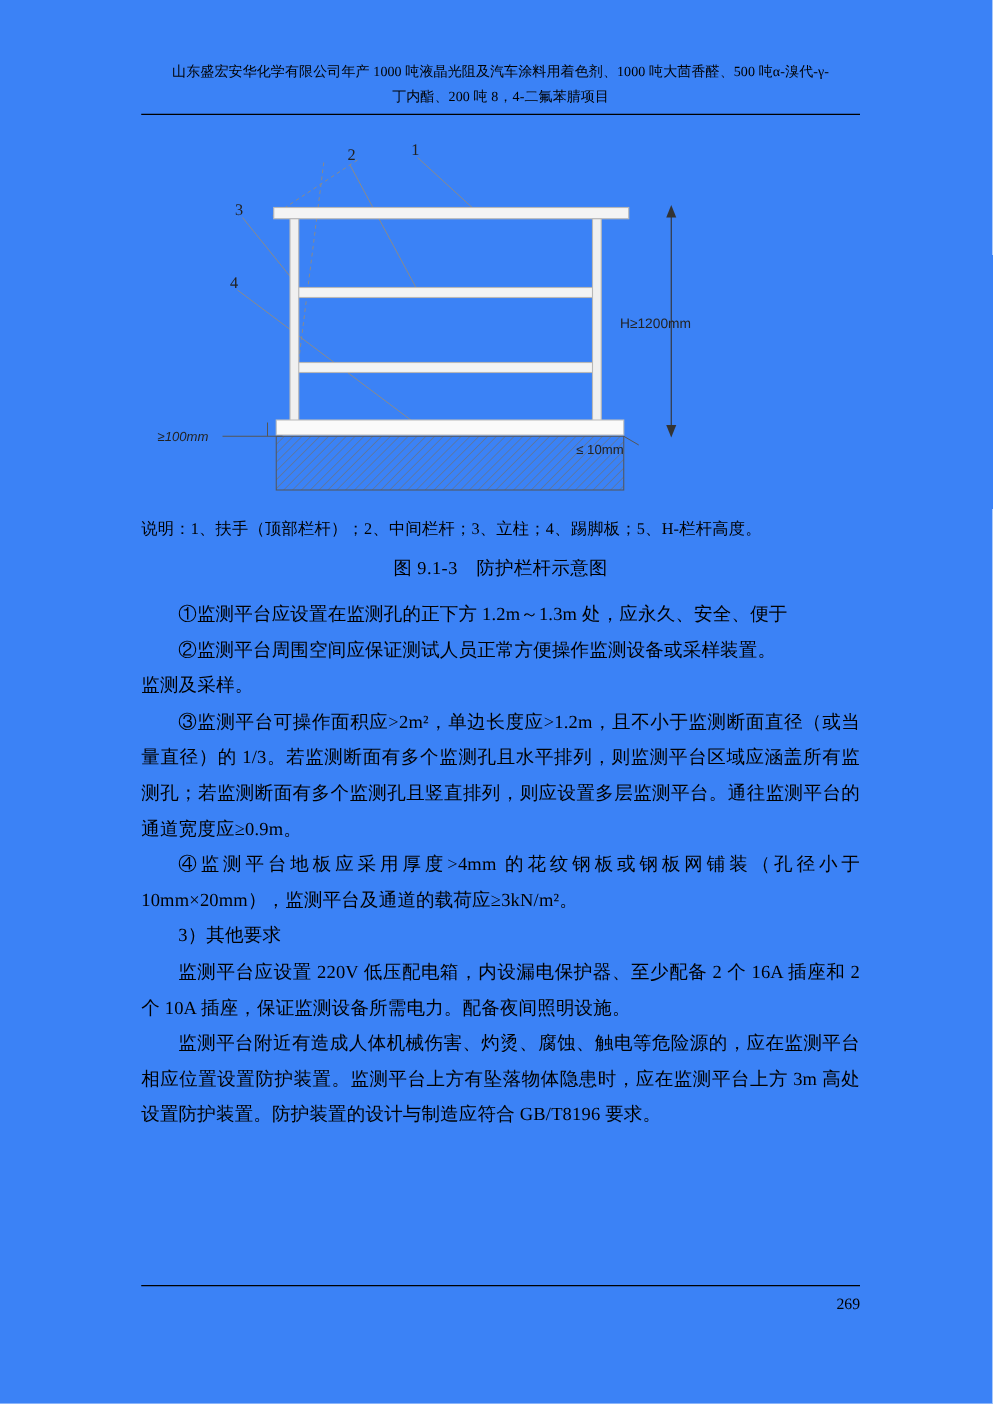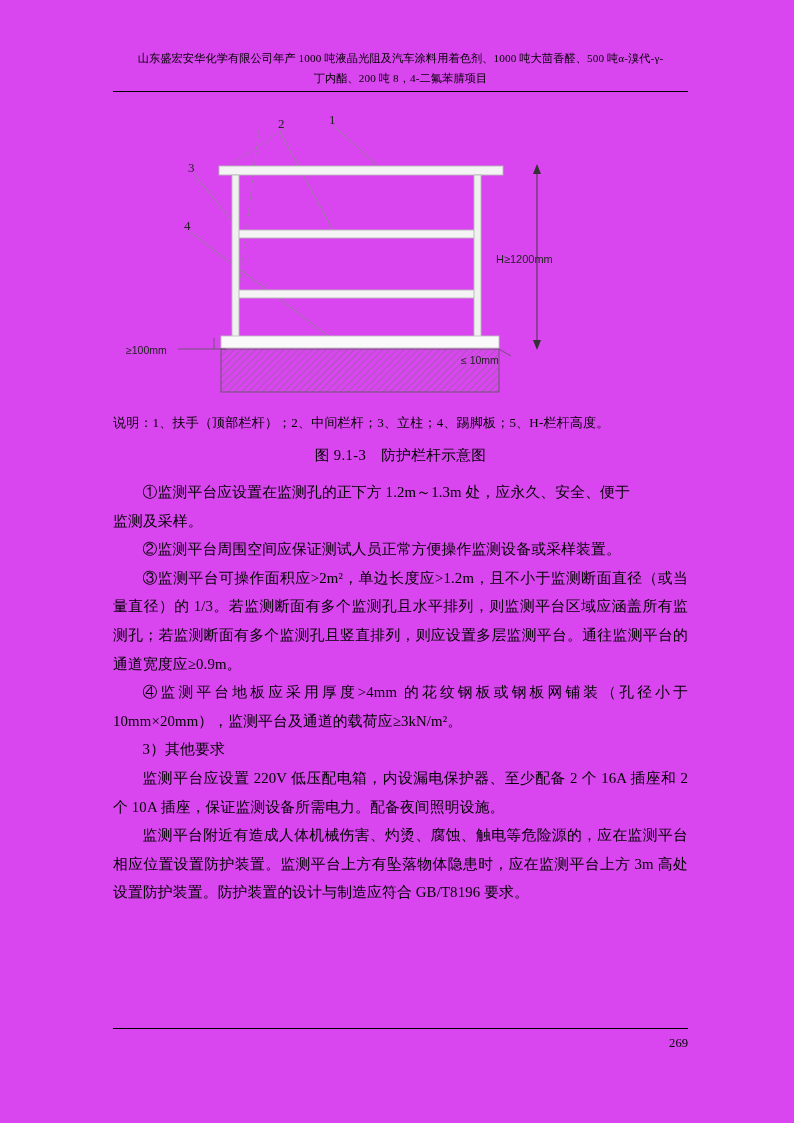--- a/index.html
+++ b/index.html
@@ -8,21 +8,21 @@
     background: #ffffff;
   }
   body {
     font-family: "Liberation Serif", "DejaVu Serif", serif;
     color: #000000;
   }
   .page {
     position: relative;
     width: 794px;
     height: 1123px;
-    background: #d946ef;
+    background: #3b82f6;
     box-sizing: border-box;
     overflow: hidden;
   }
   .content {
     position: absolute;
     left: 113px;
     top: 48px;
     width: 575px;
   }
 
@@ -154,31 +154,31 @@
         <g stroke="#333" stroke-width="0.9" fill="none">
           <line x1="371" y1="62" x2="371" y2="240"></line>
         </g>
         <polygon points="371,58 367,68 375,68" fill="#333"></polygon>
         <polygon points="371,244 367,234 375,234" fill="#333"></polygon>
 
         <line x1="333" y1="243" x2="345" y2="250" stroke="#555" stroke-width="0.8"></line>
       </svg>
 
       <div style="position:absolute; left:383px; top:147px; font-size:11px; font-family:'Liberation Sans',sans-serif; color:#222;">H≥1200mm</div>
-      <div style="position:absolute; left:13px; top:238px; font-size:10.5px; font-family:'Liberation Sans',sans-serif; color:#222;">≥100mm</div>
+      <div style="position:absolute; left:13px; top:238px; font-size:10.5px; font-family:'Liberation Sans',sans-serif; color:#222;font-style:italic;">≥100mm</div>
       <div style="position:absolute; left:348px; top:248px; font-size:10.5px; font-family:'Liberation Sans',sans-serif; color:#222;">≤ 10mm</div>
     </div>
 
     <div class="figure-note">说明：1、扶手（顶部栏杆）；2、中间栏杆；3、立柱；4、踢脚板；5、H-栏杆高度。</div>
     <div class="figure-caption">图 9.1-3　防护栏杆示意图</div>
 
     <div class="body-text">
       <p class="para indent2">①监测平台应设置在监测孔的正下方 1.2m～1.3m 处，应永久、安全、便于</p>
+      <p class="para indent2">②监测平台周围空间应保证测试人员正常方便操作监测设备或采样装置。</p>
       <p class="para noindent">监测及采样。</p>
-      <p class="para indent2">②监测平台周围空间应保证测试人员正常方便操作监测设备或采样装置。</p>
       <p class="para indent2">③监测平台可操作面积应&gt;2m²，单边长度应&gt;1.2m，且不小于监测断面直径（或当量直径）的 1/3。若监测断面有多个监测孔且水平排列，则监测平台区域应涵盖所有监测孔；若监测断面有多个监测孔且竖直排列，则应设置多层监测平台。通往监测平台的通道宽度应≥0.9m。</p>
       <p class="para indent2">④监测平台地板应采用厚度&gt;4mm 的花纹钢板或钢板网铺装（孔径小于 10mm×20mm），监测平台及通道的载荷应≥3kN/m²。</p>
       <p class="para indent2">3）其他要求</p>
       <p class="para indent2">监测平台应设置 220V 低压配电箱，内设漏电保护器、至少配备 2 个 16A 插座和 2 个 10A 插座，保证监测设备所需电力。配备夜间照明设施。</p>
       <p class="para indent2">监测平台附近有造成人体机械伤害、灼烫、腐蚀、触电等危险源的，应在监测平台相应位置设置防护装置。监测平台上方有坠落物体隐患时，应在监测平台上方 3m 高处设置防护装置。防护装置的设计与制造应符合 GB/T8196 要求。</p>
     </div>
 
   </div>
 
   <div class="footer-rule"></div>

